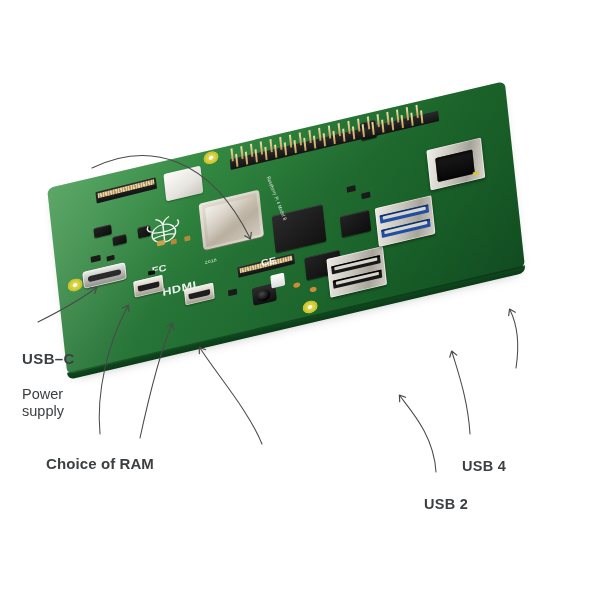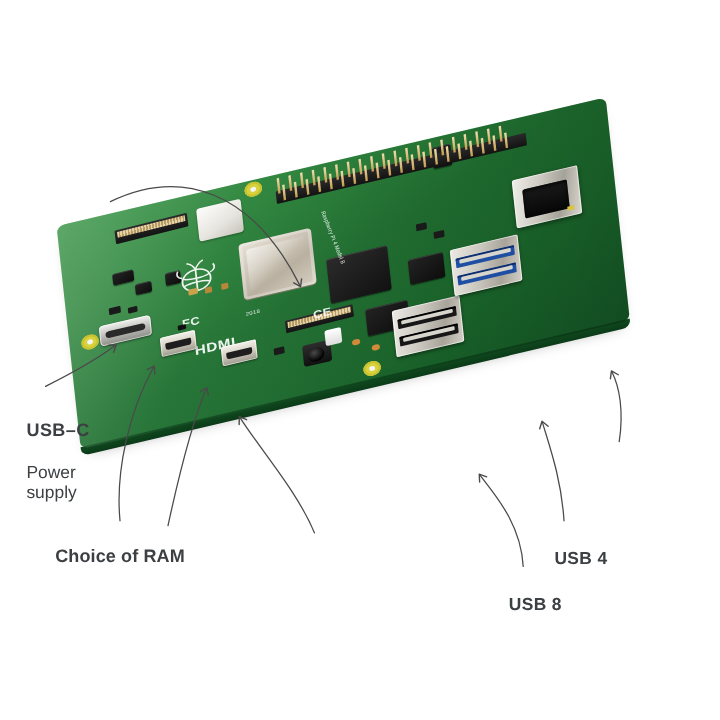--- a/index.html
+++ b/index.html
@@ -334,21 +334,21 @@
 
   <div class="ann" id="ann-ram">
     <span class="ttl">Choice of RAM</span>
   </div>
 
 
   <div class="ann" id="ann-hdmi">
   </div>
 
   <div class="ann" id="ann-usb2">
-    <span>USB 8</span>
+    <span>USB 2</span>
   </div>
 
   <div class="ann" id="ann-usb3">
     <span>USB 4</span>
   </div>
 
 
 </div>
 
 </body></html>

